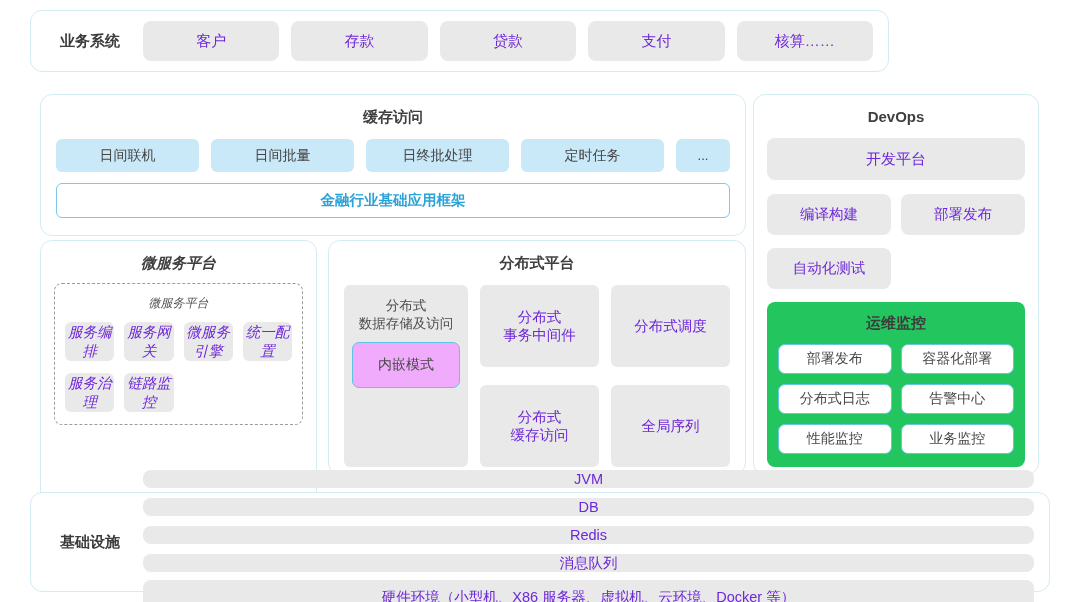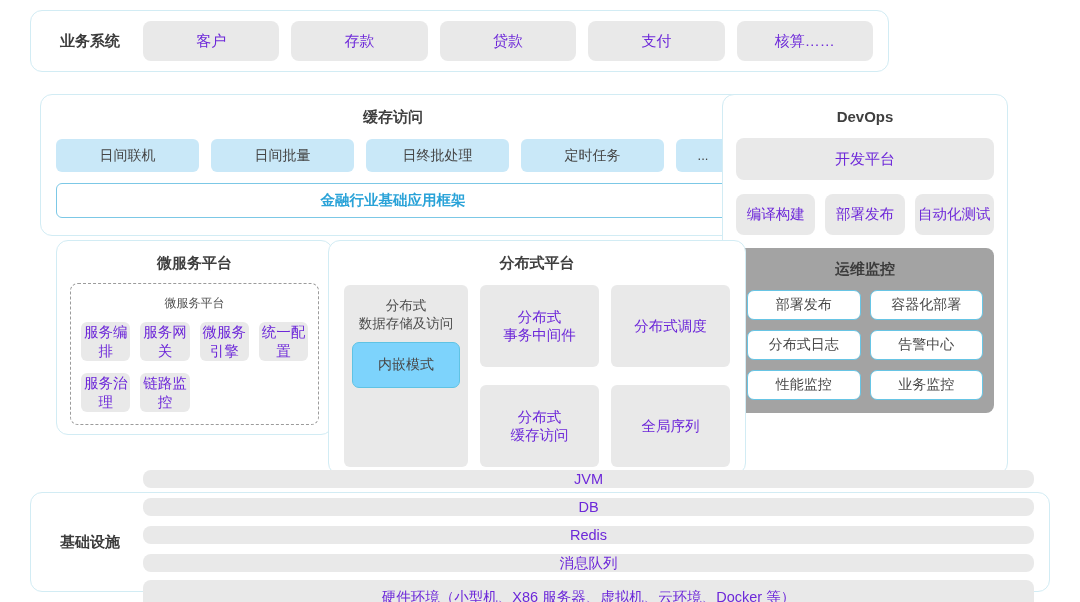--- a/index.html
+++ b/index.html
@@ -43,40 +43,40 @@
   .appfw-row { display:flex; gap:12px; margin:12px 15px 0; height:33px; }
   .appfw-row .blue-box { flex:1; }
   .appfw-row .blue-box.small { flex:none; width:54px; font-size:13px; }
   .base-frame {
     margin:11px 15px 0; height:35px;
     border:1.5px solid #7cc8e6; border-radius:6px; background:#fff;
     display:flex; align-items:center; justify-content:center;
     font-size:14.5px; font-weight:600; color:#2aa3d8;font-family:Liberation Mono, monospace;
   }
   
-  .devops { left:722px; top:94px; width:286px; height:381px; }
+  .devops { left:753px; top:94px; width:286px; height:381px; }
   .devops .full-gray { margin:13px 13px 0; height:42px; }
-  .devops-grid { display:grid; grid-template-columns:1fr 1fr 1fr; gap:13px 10px; margin:14px 13px 0; }
+  .devops-grid { display:grid; grid-template-columns:1fr 1fr; gap:13px 10px; margin:14px 13px 0; }
   .devops-grid .gray-box { height:41px; font-size:14.5px; }
-  .monitor { margin:13px 13px 0; background:#a3a3a3; border-radius:8px; padding:12px 11px 13px; }
+  .monitor { margin:13px 13px 0; background:#22c55e; border-radius:8px; padding:12px 11px 13px; }
   .monitor-title { text-align:center; font-size:15px; font-weight:600; color:#3c3c3c; margin-bottom:11px; }
   .monitor-grid { display:grid; grid-template-columns:1fr 1fr; gap:10px 9px; }
   .monitor-grid .outline-pill { height:30px; }
   
-  .micro { left:56px; top:240px; width:277px; height:195px; }
+  .micro { left:40px; top:240px; width:277px; height:304px;font-style:italic; }
   .dashed-box { margin:10px 13px 0; border:1px dashed #9b9b9b; border-radius:8px; padding:9px 10px 12px; }
   .dashed-title { text-align:center; font-size:12px; color:#4f4f4f; margin:2px 0 10px; }
   .micro-grid { display:grid; grid-template-columns:1fr 1fr 1fr 1fr; gap:12px 10px; }
   .micro-grid .gray-box { height:39px; font-size:14.5px; border-radius:6px; }
   
   .dist { left:328px; top:240px; width:418px; height:235px; }
   .dist-body { margin:12px 15px 0; display:grid; grid-template-columns:124px 1fr 1fr; gap:12px; height:182px; }
   .storage-box { background:#e9e9e9; border-radius:6px; padding:12px 8px 10px; display:flex; flex-direction:column; }
   .storage-label { text-align:center; font-size:13.5px; color:#4d4d4d; white-space:pre-line; line-height:1.3; }
-  .mode-box { background:#7dd3fc; border:1.5px solid #5fc3e4; border-radius:7px; height:46px; margin-top:10px;
+  .mode-box { background:#f0abfc; border:1.5px solid #5fc3e4; border-radius:7px; height:46px; margin-top:10px;
     display:flex; align-items:center; justify-content:center; font-size:14px; color:#484848; }
   .dist-col { display:flex; flex-direction:column; justify-content:space-between; }
   .dist-col .gray-box { height:82px; font-size:14.5px; border-radius:6px; }
   
   .infra { left:30px; top:492px; width:1020px; height:100px;
     display:flex; align-items:center; padding:0 15px 0 18px; gap:12px; }
   .infra-rows { flex:1; display:flex; flex-direction:column; gap:8px; }
   .infra-row1 { display:flex; gap:10px;flex-direction:column; }
   .infra-row1 .gray-box { flex:1; height:34px; font-size:14.5px; }
   .hw-box { height:34px; font-size:14.5px; }

